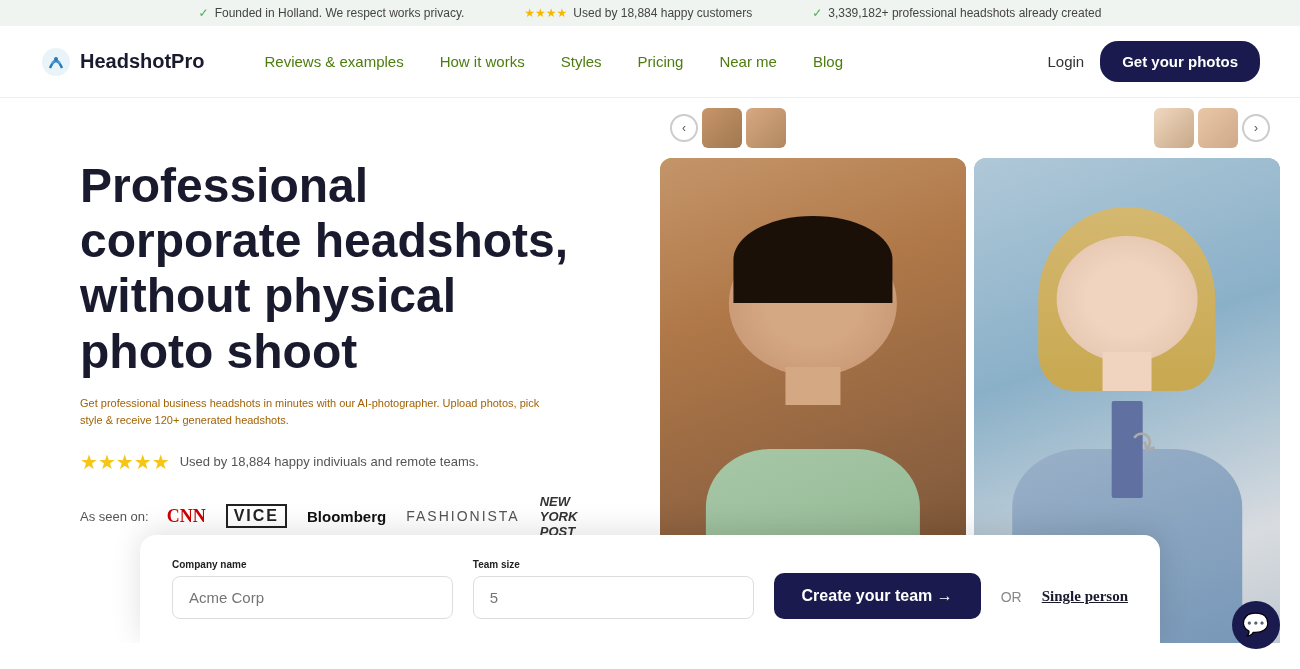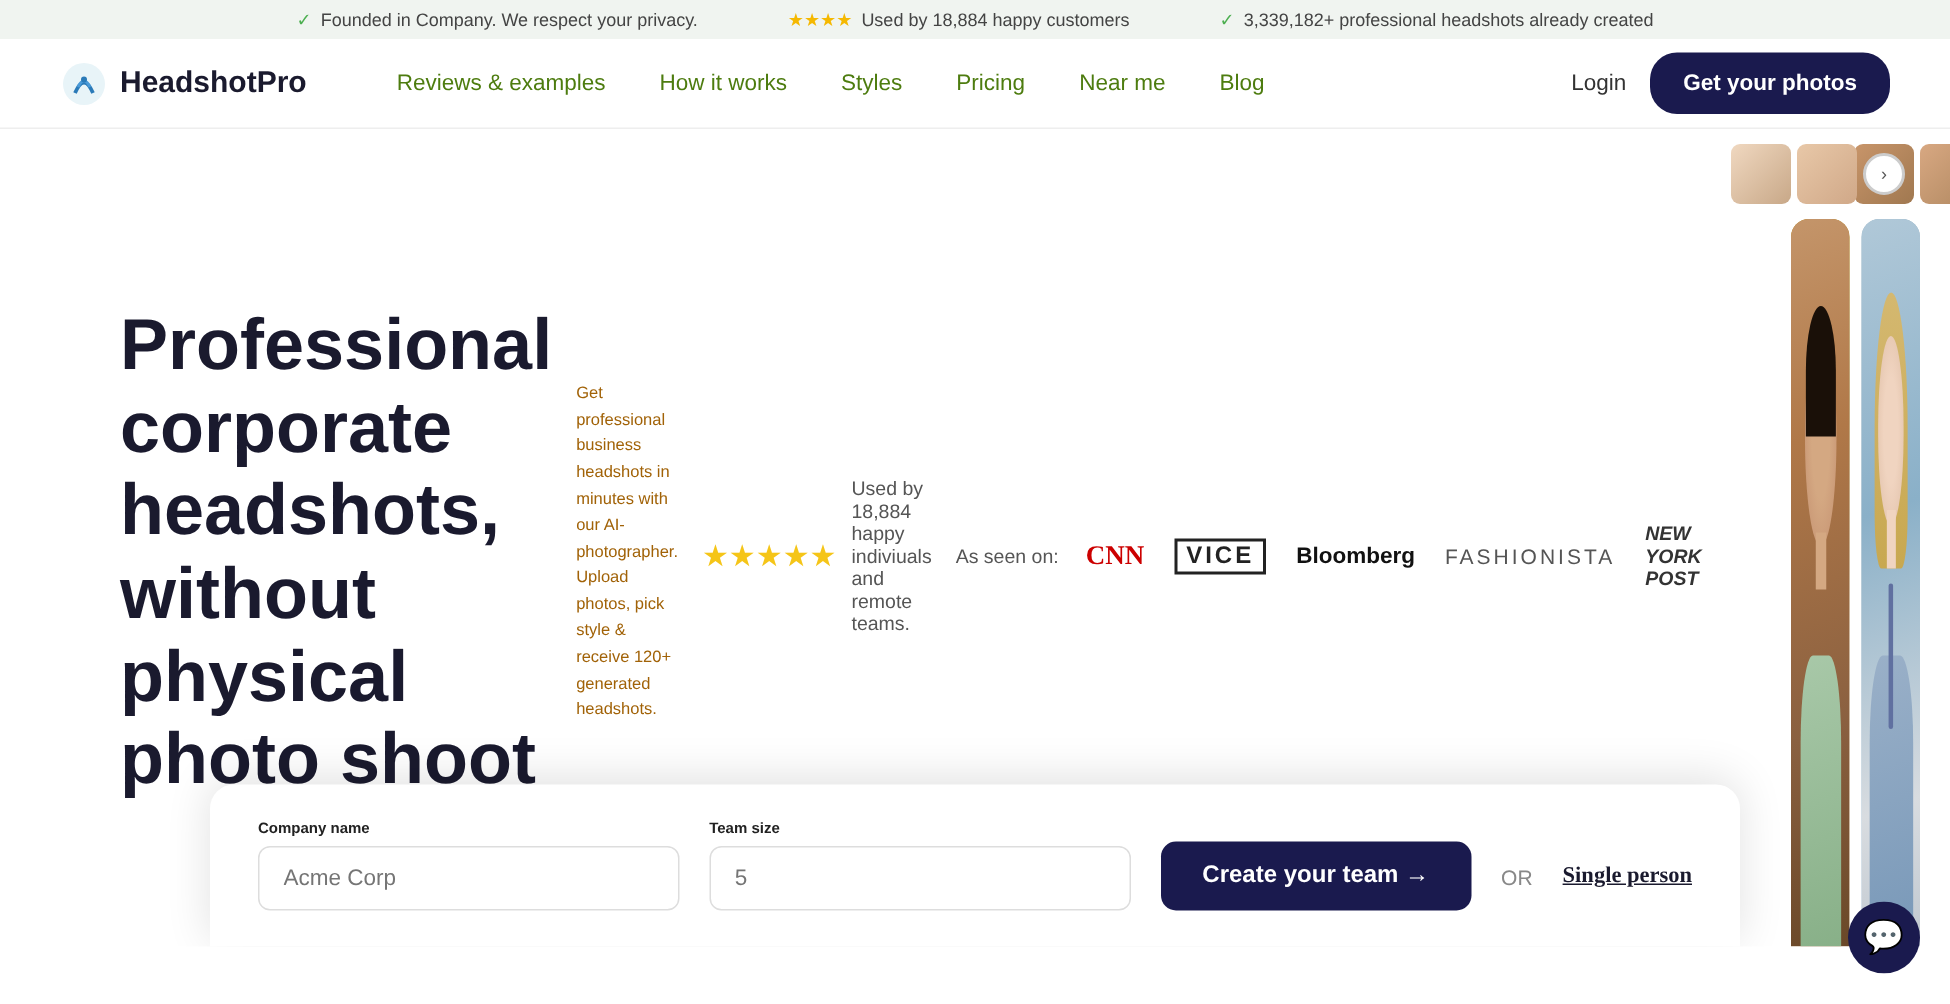--- a/index.html
+++ b/index.html
@@ -22,21 +22,21 @@
       gap: 6px;
     }
     .top-bar-item .check { color: #4caf50; }
     .top-bar-item .stars { color: #f5b800; }
 
     
     nav {
       display: flex;
       align-items: center;
       padding: 0 40px;
-      height: 60px;
+      height: 72px;
       border-bottom: 1px solid #eee;
     }
     .logo {
       display: flex;
       align-items: center;
       gap: 8px;
       font-weight: 700;
       font-size: 20px;
       color: #1a1a2e;
       margin-right: 60px;
@@ -85,25 +85,24 @@
     .hero {
       display: flex;
       min-height: 545px;
       position: relative;
       overflow: hidden;
     }
     .hero-left {
       flex: 0 0 640px;
       padding: 60px 40px 40px 80px;
       display: flex;
-      flex-direction: row;
+      flex-direction: column;
       gap: 16px;
       position: relative;
       z-index: 2;
-      align-items: center;
     }
     .hero-title {
       font-size: 48px;
       font-weight: 800;
       color: #1a1a2e;
       line-height: 1.15;
       max-width: 580px;
     }
     .hero-subtitle {
       font-size: 18px;
@@ -346,21 +345,21 @@
       color: #888;
       transform: rotate(20deg);
     }
   </style>
 </head>
 <body>
 
 <div class="top-bar">
   <div class="top-bar-item">
     <span class="check">✓</span>
-    <span>Founded in Company. We respect your privacy.</span>
+    <span>Founded in Holland. We respect works privacy.</span>
   </div>
   <div class="top-bar-item">
     <span class="stars">★★★★</span>
     <span>Used by 18,884 happy customers</span>
   </div>
   <div class="top-bar-item">
     <span class="check">✓</span>
     <span>3,339,182+ professional headshots already created</span>
   </div>
 </div>

